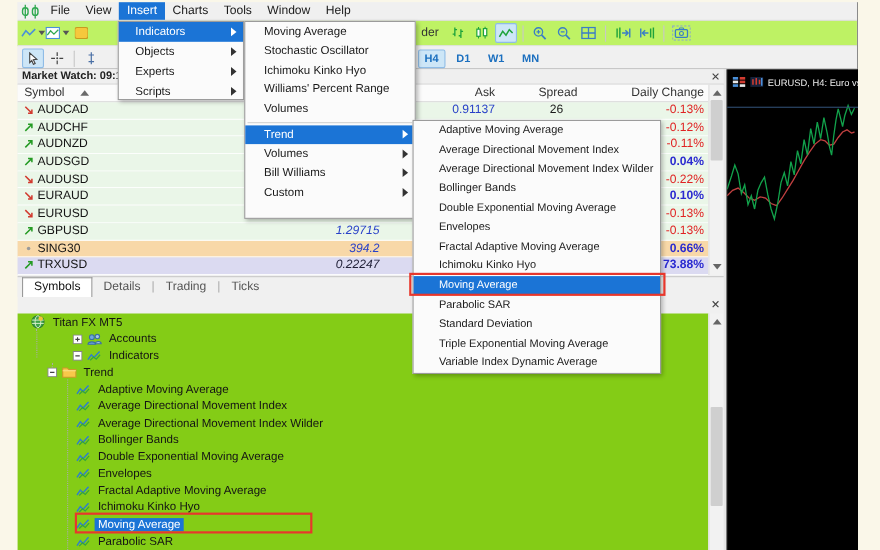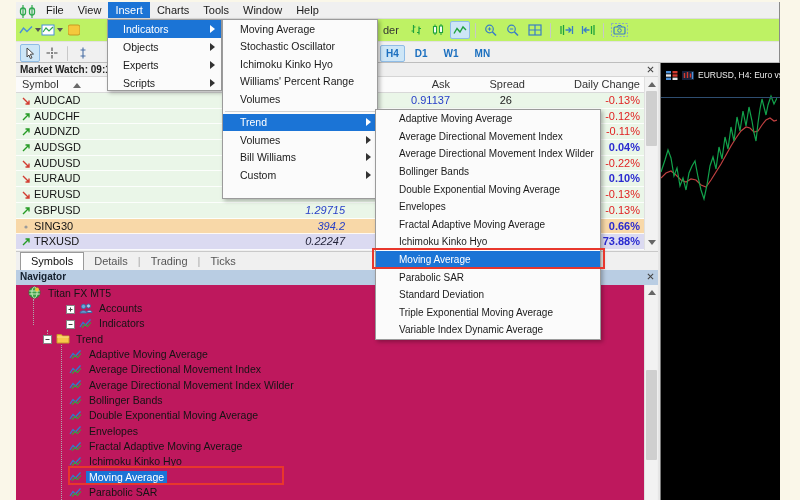--- a/index.html
+++ b/index.html
@@ -60,21 +60,21 @@
   .closex{position:absolute;width:11px;height:11px;display:flex;align-items:center;justify-content:center;}
 
   
   .tabsrow{position:absolute;left:0;top:249px;width:642px;height:19px;background:#F0F0F0;border-top:1px solid #C9C9C9;display:flex;align-items:flex-end;padding-left:4px;font-size:11px;}
   .tab{padding:2px 10px 3px 10px;color:#555;}
   .tab.active{background:#FFF;border:1px solid #9A9A9A;border-bottom:none;color:#111;}
   .tab:not(.active):not(:last-child)::after{content:"|";color:#AAA;margin-left:10px;margin-right:-10px;}
 
   
   .nav-caption{position:absolute;left:0;top:268px;width:642px;height:15px;background:#B9CDE3;font-size:10px;font-weight:bold;color:#15202e;padding:1px 0 0 4px;}
-  .tree{position:absolute;left:0;top:283px;width:628px;height:215px;background:#be185d;overflow:hidden;}
+  .tree{position:absolute;left:0;top:283px;width:628px;height:215px;background:#84cc16;overflow:hidden;}
   .titem{display:flex;align-items:center;height:15.35px;font-size:10.5px;white-space:nowrap;position:relative;}
   .titem.d0{padding-left:12px;} .titem.d1{padding-left:13px;margin-left:37px;} .titem.d2{padding-left:27px;} .titem.d3{padding-left:53px;}
   .texp{width:9px;height:9px;margin-right:4px;flex:0 0 9px;}
   .texp:empty{display:none;}
   .ticon{width:14px;height:12px;margin-right:3px;flex:0 0 14px;display:flex;align-items:center;}
   .tlabel{padding:0 3px;color:#141414;}
   .tlabel.selected{background:#1B74D6;color:#fff;}
   .dotline{position:absolute;border-left:1px dotted #ABABAB;width:0;}
 
   
@@ -380,23 +380,20 @@
   </div>
 
   <div class="tabsrow">
 
   <span class="tab active">Symbols</span>
       <span class="tab">Details</span>
       <span class="tab">Trading</span>
       <span class="tab">Ticks</span>
     </div>
 
-  <div class="nav-caption">
-    <span>Navigator</span>
-  </div>
   <span class="closex" style="left:629px;top:269px;">
       <svg width="7" height="7" viewBox="0 0 8 8">
         <path d="M1 1 L7 7 M7 1 L1 7" stroke="#444" stroke-width="1.2"></path>
       </svg>
     </span>
 
   <div class="tree">
     <div class="dotline" style="left:17px;top:14px;height:26px;"></div>
     <div class="dotline" style="left:31px;top:45px;height:10px;"></div>
     <div class="dotline" style="left:45px;top:60px;height:155px;"></div>

